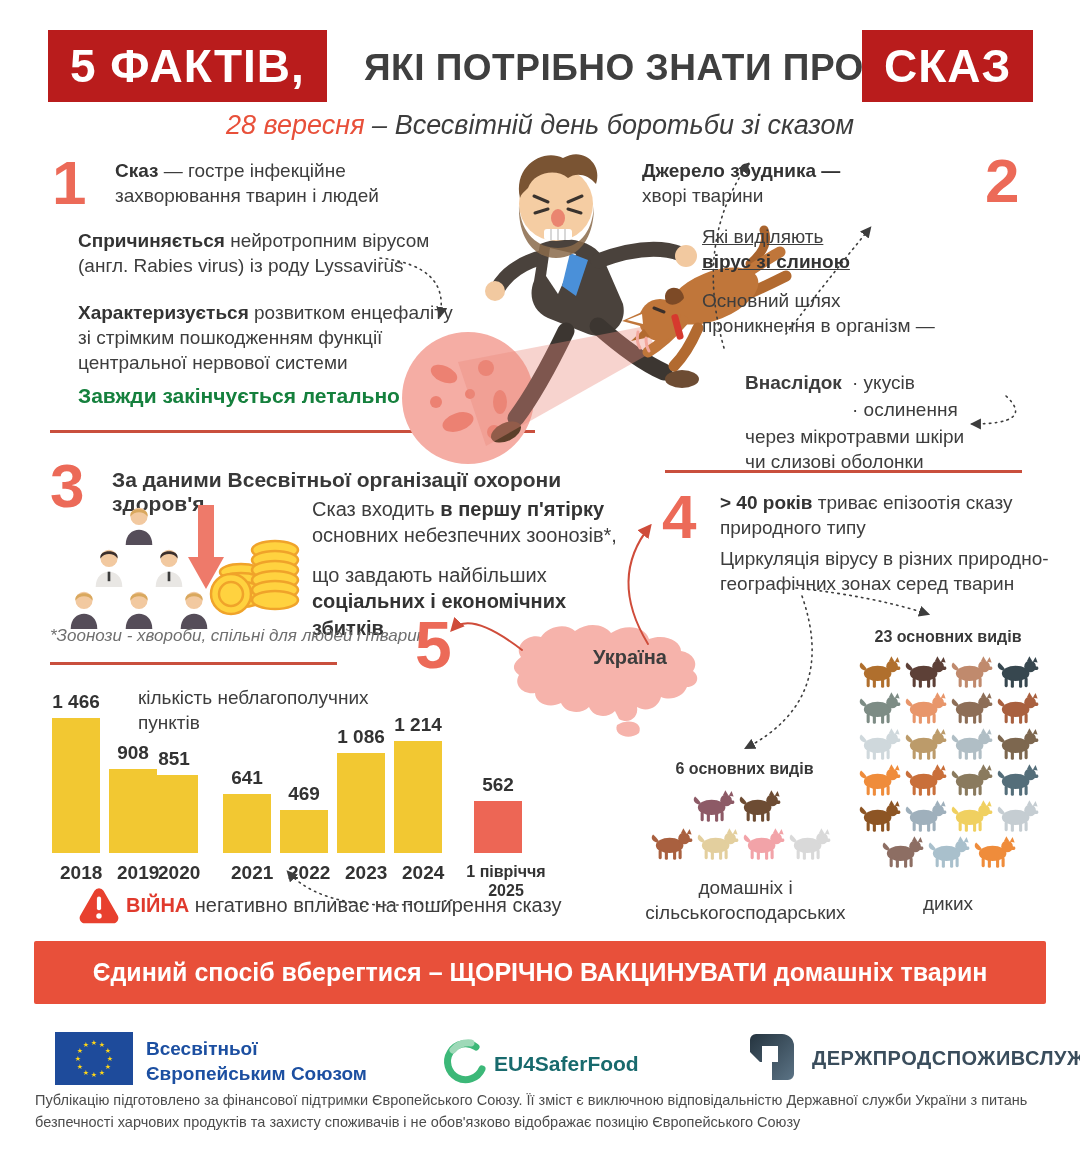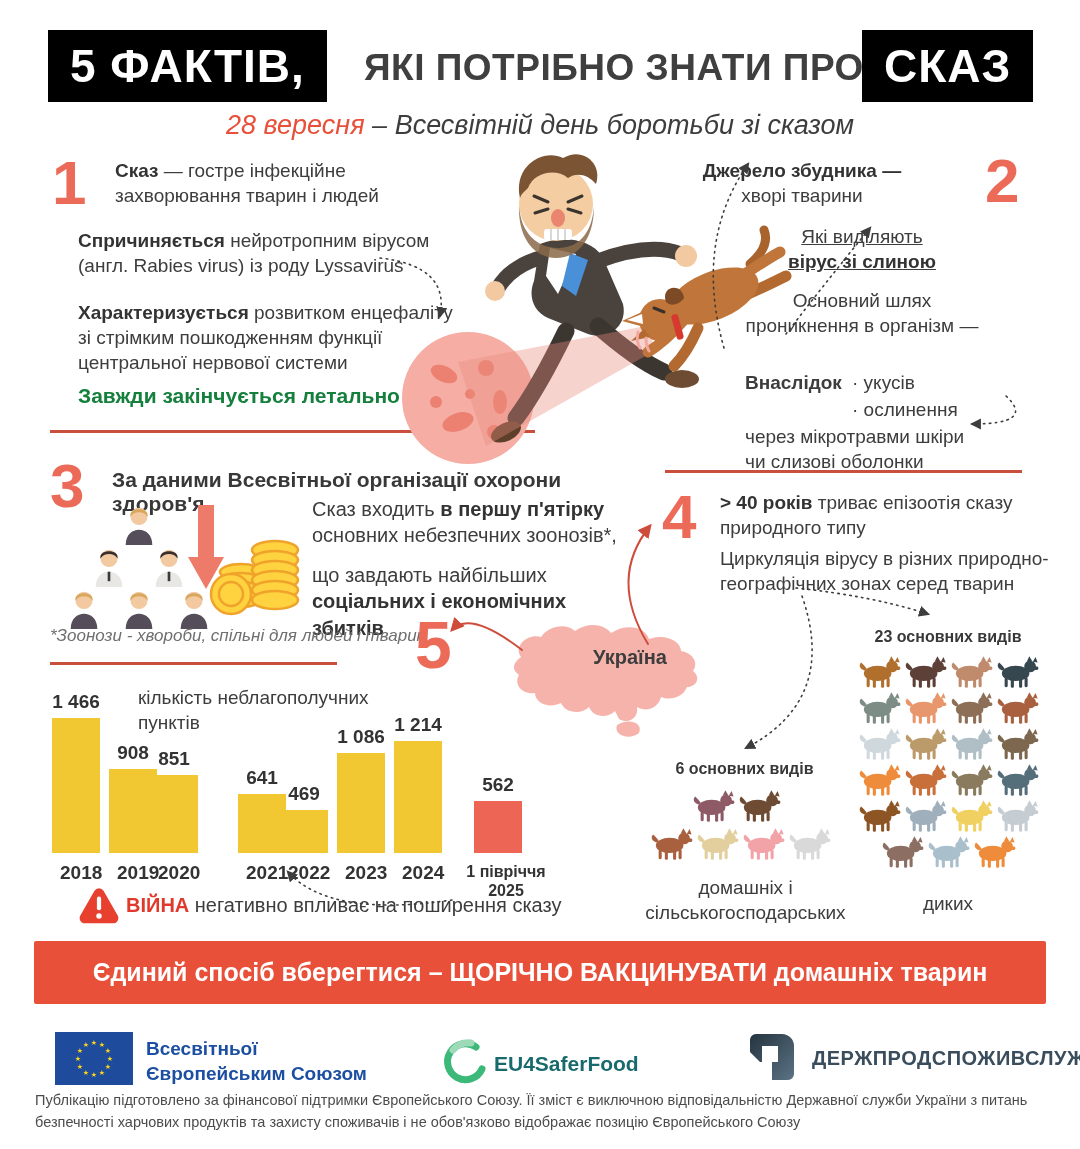--- a/index.html
+++ b/index.html
@@ -1,28 +1,28 @@
 <!DOCTYPE html>
 <html><head>
 <meta charset="utf-8">
 <style>
   html,body{margin:0;padding:0;background:#fff;}
   #page{position:relative;width:1080px;height:1149px;background:#ffffff;overflow:hidden;
         font-family:"Liberation Sans","DejaVu Sans",sans-serif;color:#3d3d3d;}
   .abs{position:absolute;}
-  .redbox{position:absolute;background:#000000;color:#fff;font-weight:bold;font-size:46px;
+  .redbox{position:absolute;background:#b91c1c;color:#fff;font-weight:bold;font-size:46px;
           padding:9px 22px;letter-spacing:1px;}
   .hmid{position:absolute;font-weight:bold;font-size:37px;color:#3f3f3f;letter-spacing:.5px;}
   .subtitle{position:absolute;left:0;top:110px;width:1080px;text-align:center;
             font-style:italic;font-size:27px;color:#3d3d3d;}
   .subtitle .date{color:#e8503a;}
   .num{position:absolute;color:#ec6a58;font-weight:bold;font-size:62px;line-height:1;}
   .t{position:absolute;font-size:19px;line-height:1.32;color:#3d3d3d;}
   .t b{color:#333;}
-  .right{text-align:center;}
+  .right{text-align:left;}
   .lethal{position:absolute;font-size:21px;font-weight:bold;color:#15803d;}
   .divider{position:absolute;height:3px;background:#c94f3d;}
   .footnote{position:absolute;font-size:17px;font-style:italic;color:#6f6f6f;}
   .sec-title{position:absolute;font-size:16px;font-weight:bold;color:#383838;}
   
   #chart{position:absolute;left:50px;top:678px;width:600px;height:235px;}
   .bcol{position:absolute;bottom:60px;width:32px;display:flex;flex-direction:column;align-items:center;}
   .bval{font-weight:bold;font-size:19px;margin-bottom:5px;white-space:nowrap;color:#333;}
   .bbar{width:48px;}
   .byear{position:absolute;top:100%;margin-top:9px;width:100%;text-align:center;
@@ -254,21 +254,21 @@
       <div class="bcol" style="left: 67px;">
         <div class="bval">908</div>
         <div class="bbar" style="height: 84px; background: rgb(242, 200, 50);"></div>
         <div class="byear">2019</div>
       </div>
       <div class="bcol" style="left: 108px;">
         <div class="bval">851</div>
         <div class="bbar" style="height: 78px; background: rgb(242, 200, 50);"></div>
         <div class="byear">2020</div>
       </div>
-      <div class="bcol" style="left: 196px;">
+      <div class="bcol" style="left: 181px;">
         <div class="bval">641</div>
         <div class="bbar" style="height: 59px; background: rgb(242, 200, 50);"></div>
         <div class="byear">2021</div>
       </div>
       <div class="bcol" style="left: 238px;">
         <div class="bval">469</div>
         <div class="bbar" style="height: 43px; background: rgb(242, 200, 50);"></div>
         <div class="byear">2022</div>
       </div>
       <div class="bcol" style="left: 295px;">

